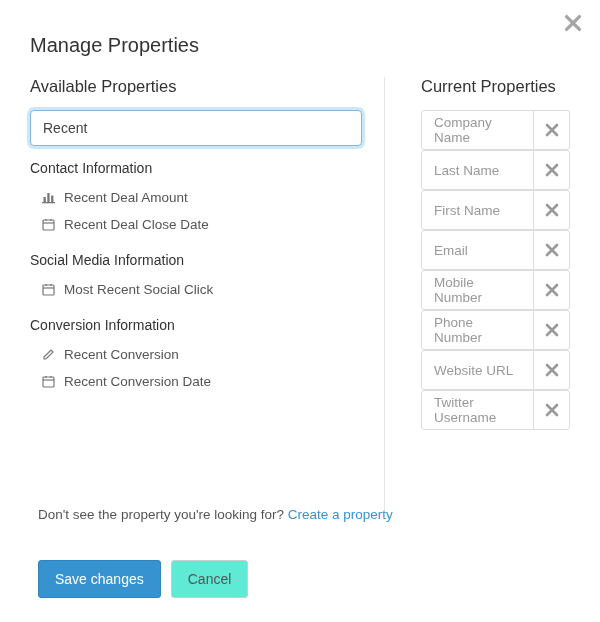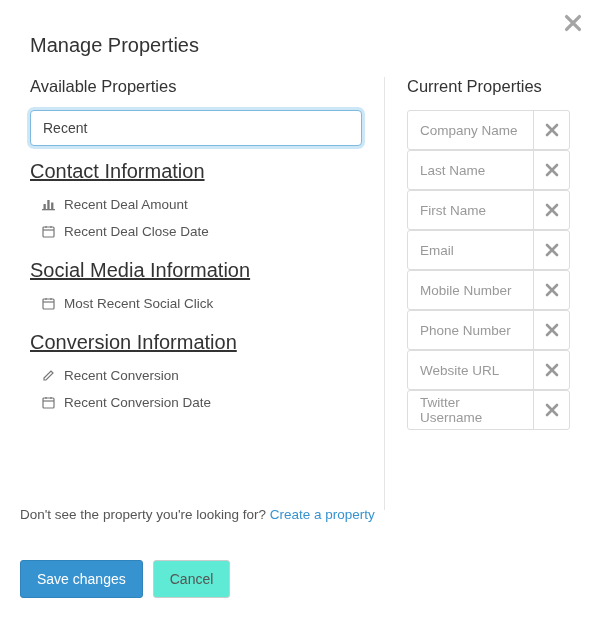--- a/index.html
+++ b/index.html
@@ -30,46 +30,45 @@
       font-size: 20px;
       font-weight: 400;
       color: #333;
       margin-bottom: 20px;
     }
     .columns { display: flex; gap: 22px; }
     .left-col { flex: 1; min-width: 0; }
     .right-col {
       width: 186px;
       border-left: 1px solid #e5e5e5;
-      padding-left: 22px;
+      padding-left: 36px;
       position: relative;
     }
     .col-heading {
       font-size: 16.5px;
       color: #333;
       font-weight: 400;
       margin-bottom: 14px;
     }
     .search-input {
       width: 100%;
       padding: 9px 12px;
       font-size: 14px;
       border: 1px solid #ccc;
       border-radius: 4px;
       outline: none;
       box-shadow: 0 0 0 3px rgba(100, 180, 230, 0.32);
       border-color: #7eb9e0;
       color: #444;
     }
     .group-heading {
-      font-size: 20px;
+      font-size: 14px;
       font-weight: 400;
       color: #333;
       margin: 14px 0 8px 0;
-      text-decoration: underline;
     }
     .prop-item {
       display: flex;
       align-items: center;
       gap: 8px;
       padding: 6px 0 6px 12px;
       color: #555;
       font-size: 13.5px;
       cursor: pointer;
     }
@@ -103,21 +102,21 @@
       border-left: 1px solid #ddd;
       display: flex;
       align-items: center;
       justify-content: center;
       cursor: pointer;
       color: #999;
     }
     .current-item .remove svg { width: 14px; height: 14px; }
     .footer {
       position: absolute;
-      left: 20px;
+      left: 38px;
       bottom: 24px;
     }
     .help-line {
       font-size: 13.5px;
       color: #555;
       margin-bottom: 38px;
     }
     .help-line a {
       color: #3793cf;
       text-decoration: none;

